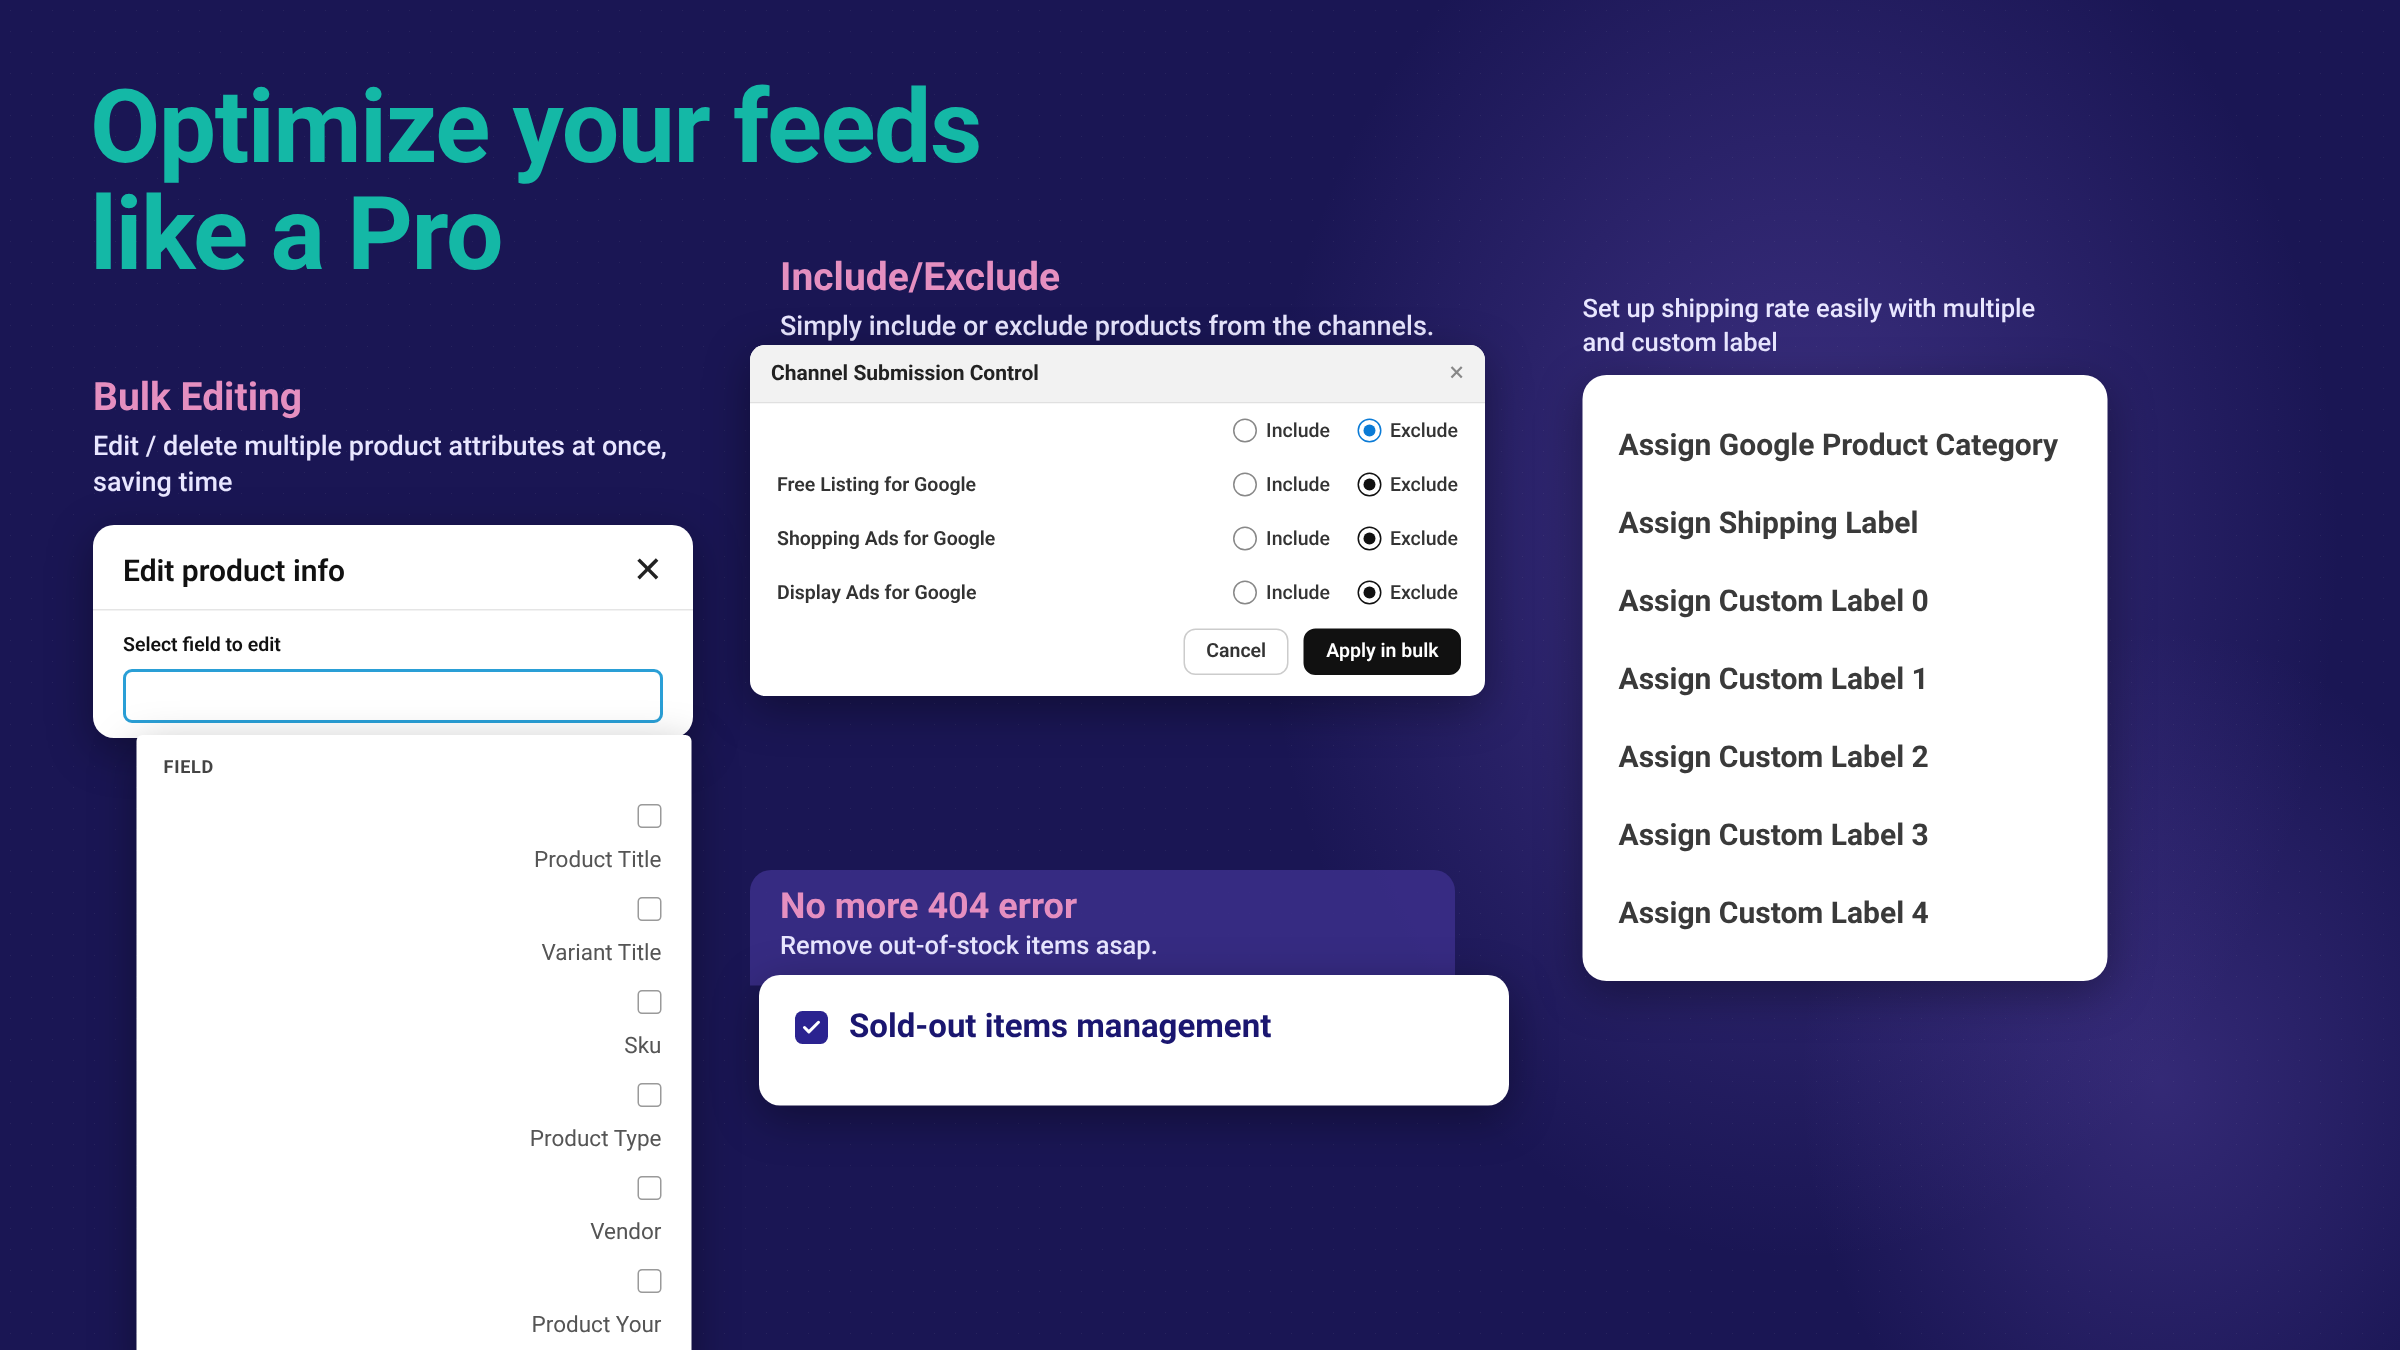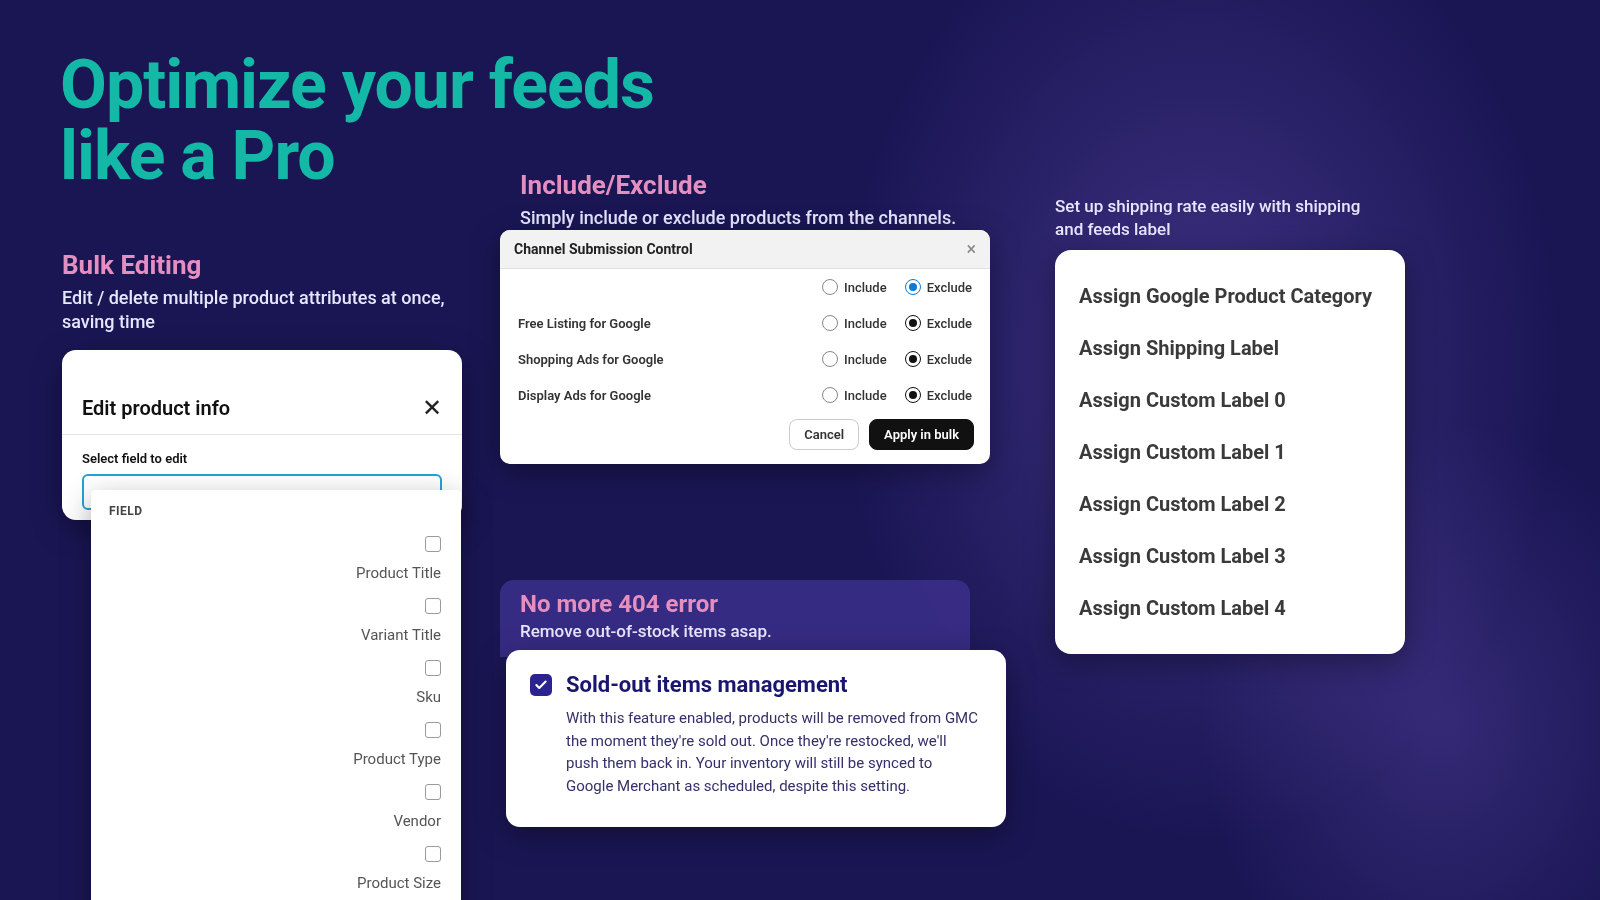--- a/index.html
+++ b/index.html
@@ -26,21 +26,21 @@
     color: #14b8a6; letter-spacing: -1px;
   }
   .section-title { color: #e58fc0; font-size: 26px; font-weight: 700; margin-bottom: 6px; }
   .section-sub   { color: #e8e6ff; font-size: 18px; font-weight: 500; line-height: 1.35; }
 
   
   .bulk-head { position: absolute; left: 62px; top: 250px; width: 400px; }
   .bulk-card { position: absolute; left: 62px; top: 350px; width: 400px;
     background: #fff; border-radius: 14px; box-shadow: 0 8px 30px rgba(0,0,0,0.35); padding-bottom: 10px; color: #111; }
   .bulk-card .header { display: flex; justify-content: space-between; align-items: center;
-    padding: 18px 20px 14px; margin-top: 28px; }
+    padding: 18px 20px 14px; }
   .bulk-card .header h3 { font-size: 20px; font-weight: 600; }
   .bulk-card .close { font-size: 24px; font-weight: 300; cursor: pointer; line-height: 1; color:#222;}
   .bulk-card hr { border: none; border-top: 1px solid #e5e5e5; }
   .bulk-card .body { padding: 16px 20px 0; }
   .bulk-card .label { font-size: 13px; font-weight: 600; margin-bottom: 8px; }
   .bulk-card .input { width: 100%; height: 36px; border: 2px solid #2a9fd6; border-radius: 6px; background:#fff; }
   .field-dropdown { position: absolute; left: 91px; top: 490px; width: 370px;
     background: #fff; border-radius: 4px; box-shadow: 0 10px 30px rgba(0,0,0,0.35);
     padding: 14px 18px 18px; color:#111;}
   .field-dropdown .hdr { font-size: 12px; font-weight: 700; color:#444; letter-spacing: .5px; margin-bottom: 10px;}
@@ -138,21 +138,21 @@
       <div class="item">
         <span class="cb"></span>
         <span>Product Type</span>
       </div>
       <div class="item">
         <span class="cb"></span>
         <span>Vendor</span>
       </div>
       <div class="item">
         <span class="cb"></span>
-        <span>Product Size</span>
+        <span>Product Your</span>
       </div>
     </div>
 </div>
 
 <div class="incex-head">
   <div class="section-title">Include/Exclude</div>
   <div class="section-sub">Simply include or exclude products from the channels.</div>
 </div>
 
 <div class="incex-card">
@@ -227,25 +227,24 @@
 
 <div class="sold-card">
   <div class="row1">
     <span class="chk">
       <svg viewBox="0 0 24 24">
           <path d="M4 12l5 5L20 6" stroke="#fff" stroke-width="3.5" fill="none" stroke-linecap="round" stroke-linejoin="round"></path>
         </svg>
     </span>
     <h4>Sold-out items management</h4>
   </div>
-  <p>With this feature enabled, products will be removed from GMC the moment they're sold out. Once they're restocked, we'll push them back in. Your inventory will still be synced to Google Merchant as scheduled, despite this setting.</p>
 </div>
 
 <div class="ship-head">
-  <div class="section-sub">Set up shipping rate easily with shipping and feeds label</div>
+  <div class="section-sub">Set up shipping rate easily with multiple and custom label</div>
 </div>
 
 <div class="assign-card">
   <div id="assign-list">
       <div class="item">Assign Google Product Category</div>
       <div class="item">Assign Shipping Label</div>
       <div class="item">Assign Custom Label 0</div>
       <div class="item">Assign Custom Label 1</div>
       <div class="item">Assign Custom Label 2</div>
       <div class="item">Assign Custom Label 3</div>

